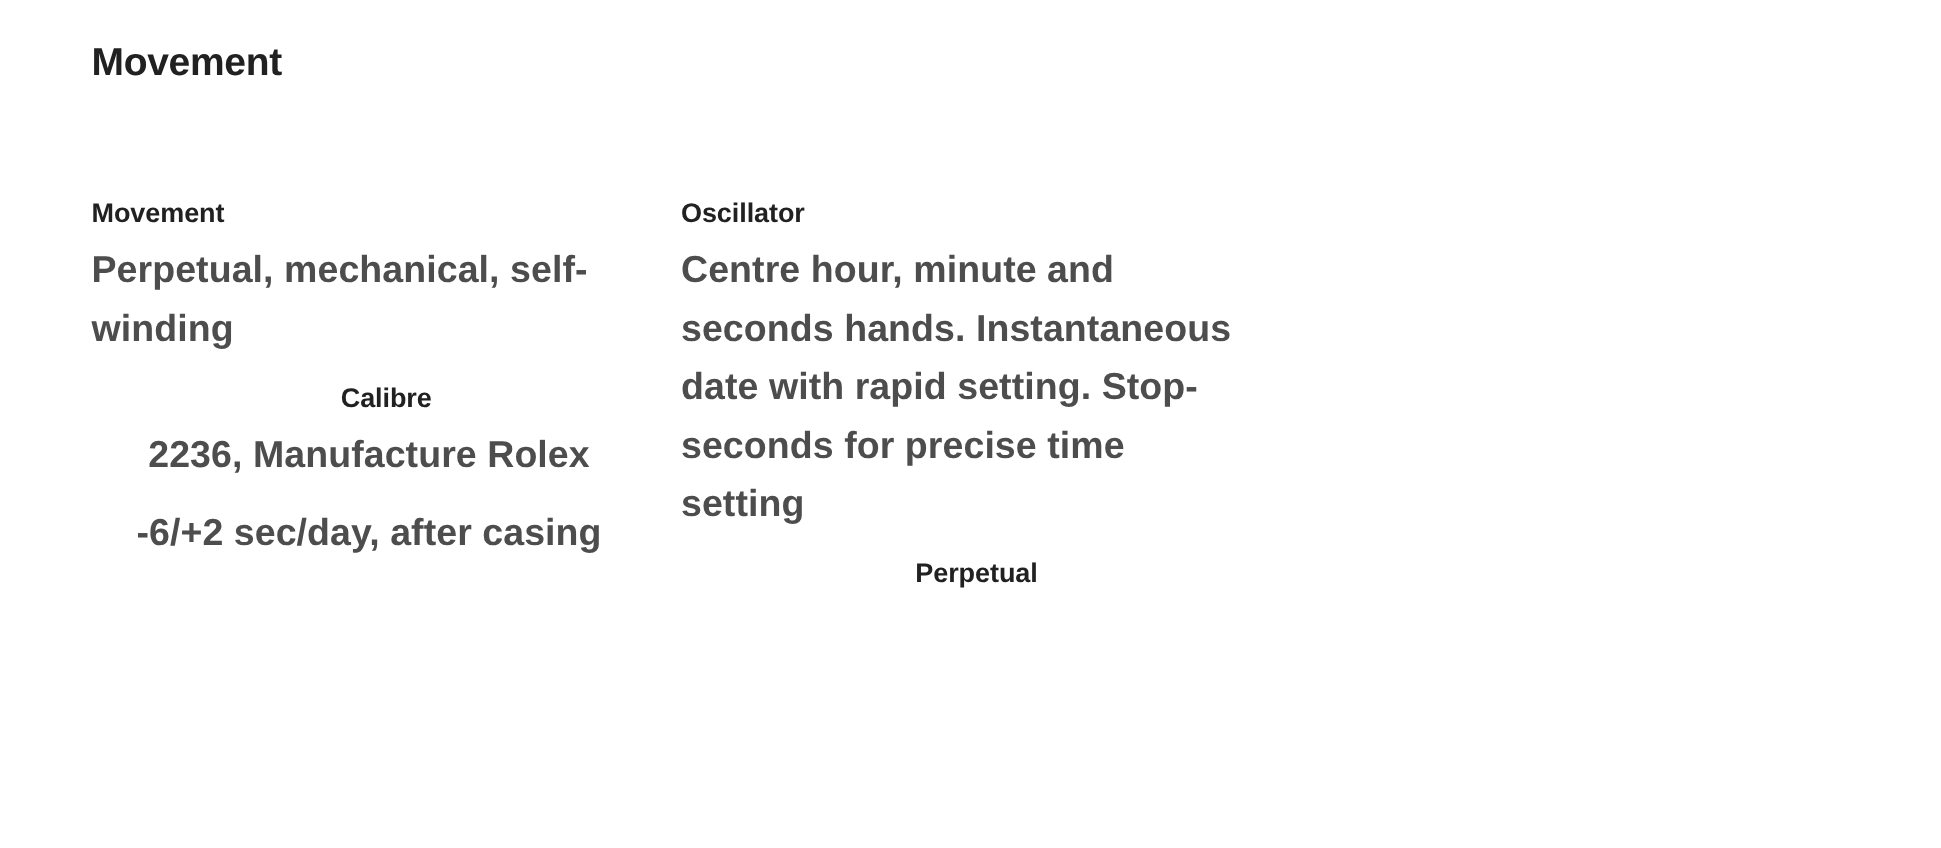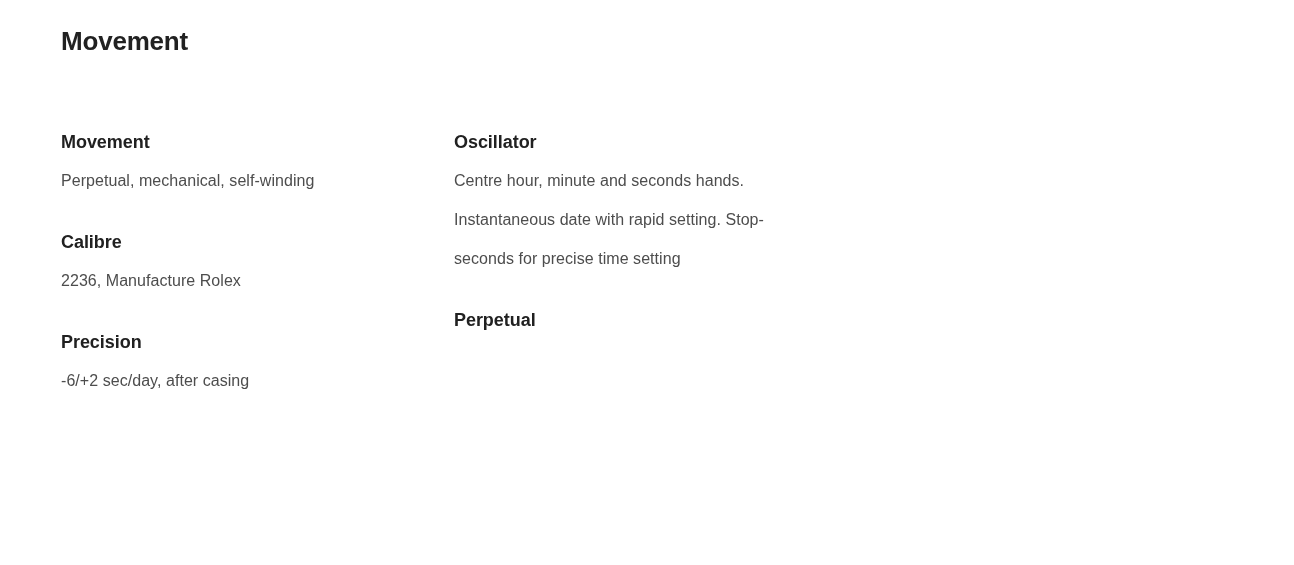--- a/index.html
+++ b/index.html
@@ -46,35 +46,36 @@
 
   .spec-column {
     flex: 0 0 auto;
     box-sizing: border-box;
   }
   .spec-column.col-1 { width: 393px; }
   .spec-column.col-2 { width: 394px; }
   .spec-column.col-3 { width: 393px; }
 
   .spec-column .spec-item + .spec-item {
-    margin-top: 29px;
+    margin-top: 13px;
+    text-align: center;
   }
 
   .spec-term {
     font-size: 18px;
     font-weight: 700;
     line-height: 26px;
     color: #212121;
     margin: 0 0 6px 0;
     letter-spacing: -0.05px;
   }
 
   .spec-desc {
-    font-size: 16px;
-    font-weight: 400;
+    font-size: 25px;
+    font-weight: 700;
     line-height: 39px;
     color: #4d4d4d;
     margin: 0;
     max-width: 370px;
     letter-spacing: 0.05px;
   }
 
   .col-2 .spec-desc { max-width: 368px; }
   .col-3 .spec-desc { max-width: 300px; }
 </style>
@@ -90,21 +91,20 @@
     <div class="spec-column col-1">
       <div class="spec-item">
         <div class="spec-term">Movement</div>
         <div class="spec-desc">Perpetual, mechanical, self-winding</div>
       </div>
       <div class="spec-item">
         <div class="spec-term">Calibre</div>
         <div class="spec-desc">2236, Manufacture Rolex</div>
       </div>
       <div class="spec-item">
-        <div class="spec-term">Precision</div>
         <div class="spec-desc">-6/+2 sec/day, after casing</div>
       </div>
     </div>
 
     <div class="spec-column col-2">
       <div class="spec-item">
         <div class="spec-term">Oscillator</div>
         <div class="spec-desc">Centre hour, minute and seconds hands. Instantaneous date with rapid setting. Stop-seconds for precise time setting</div>
       </div>
       <div class="spec-item">

